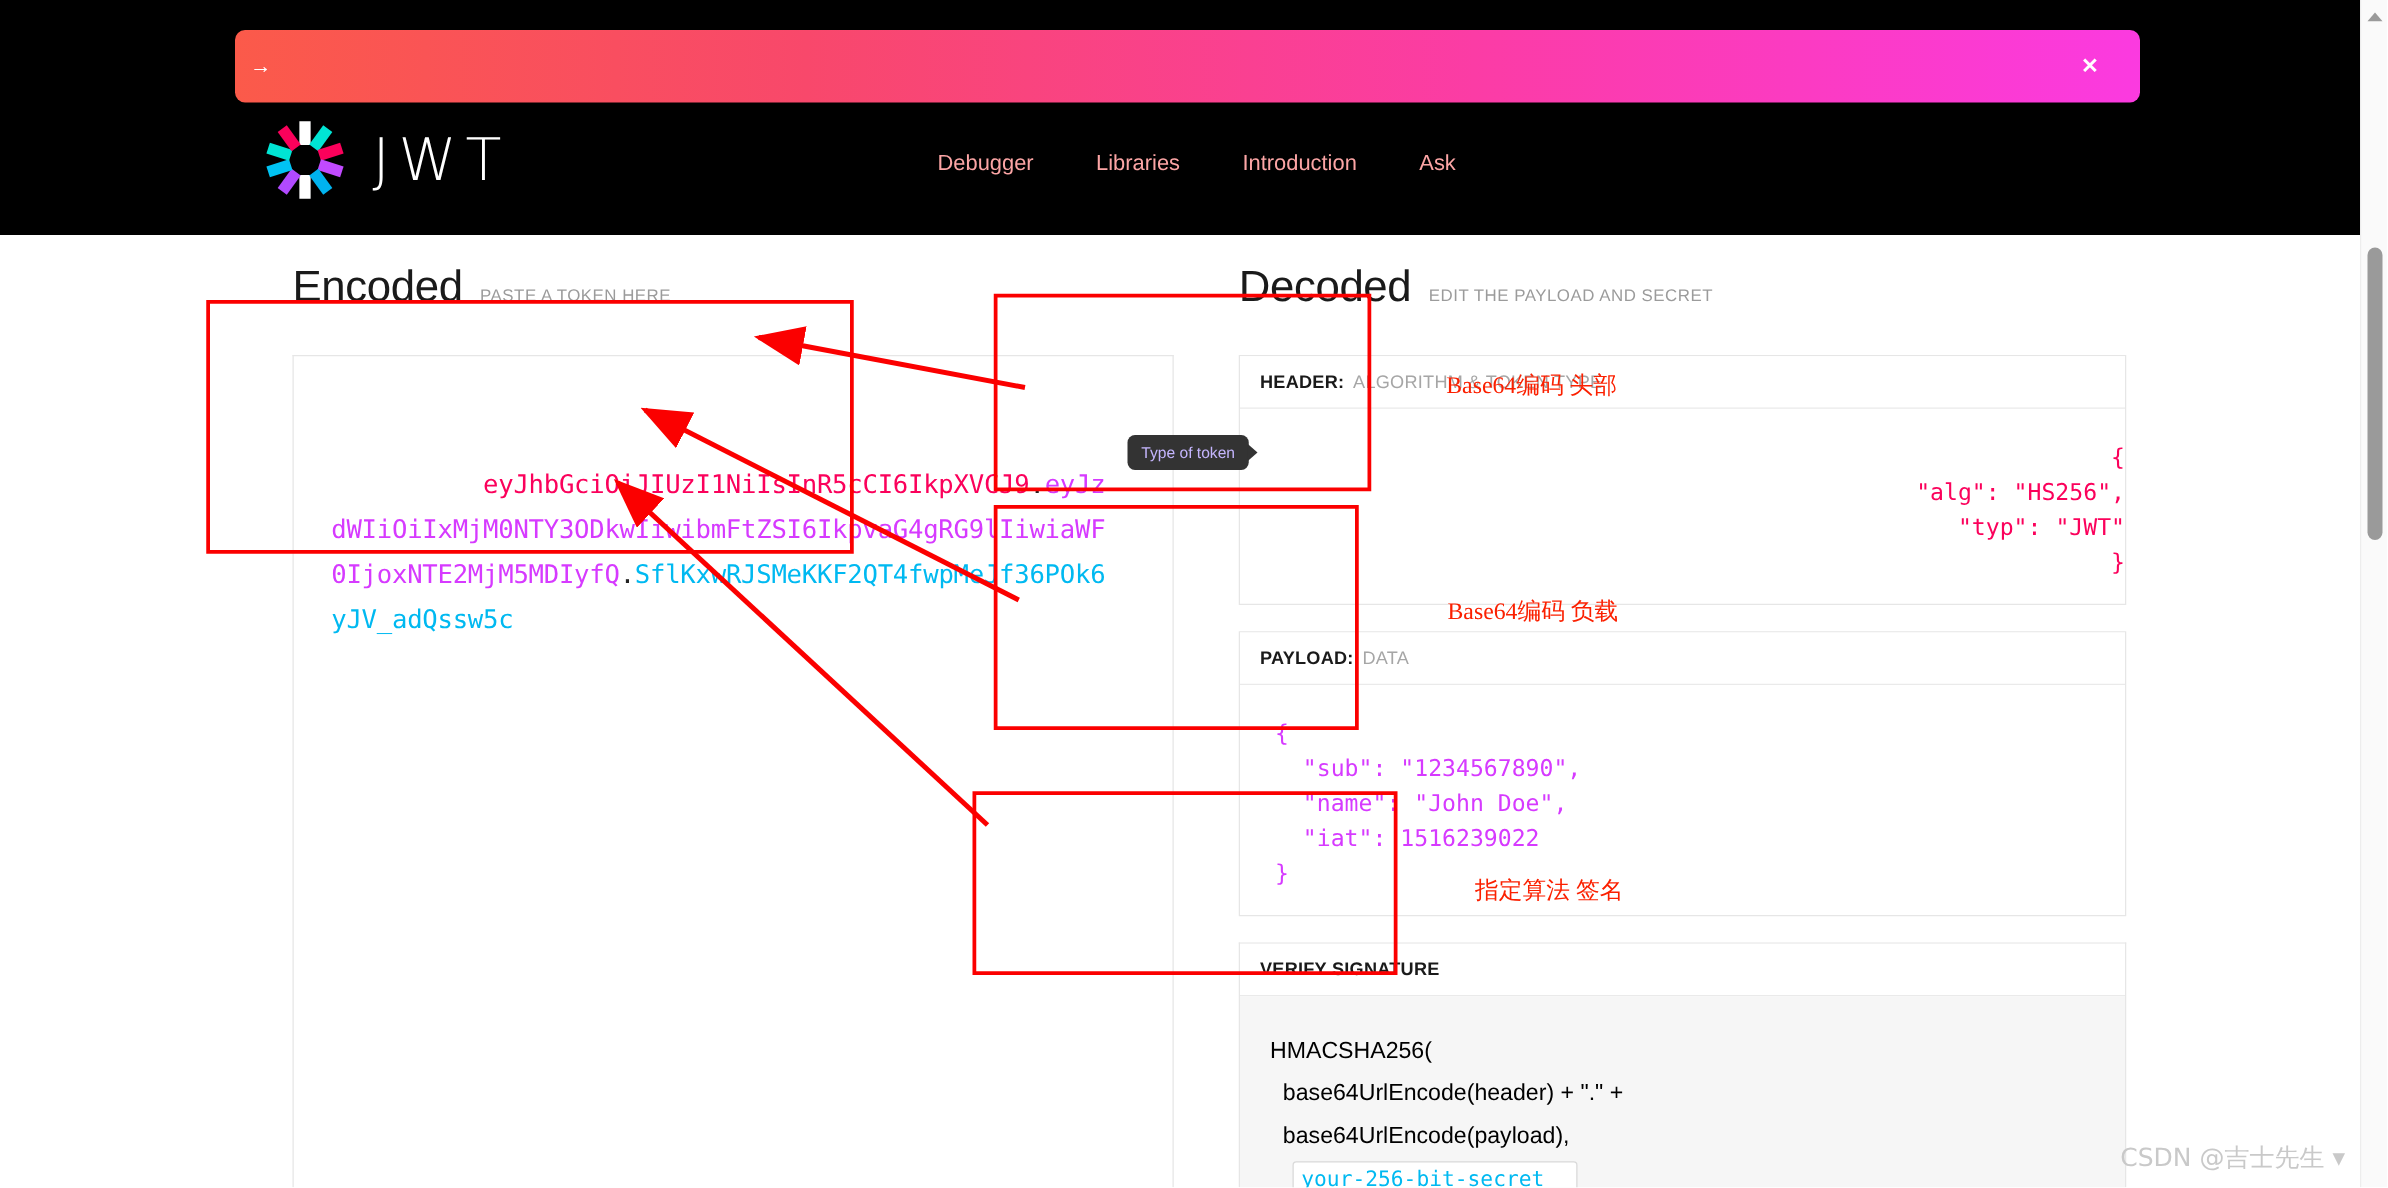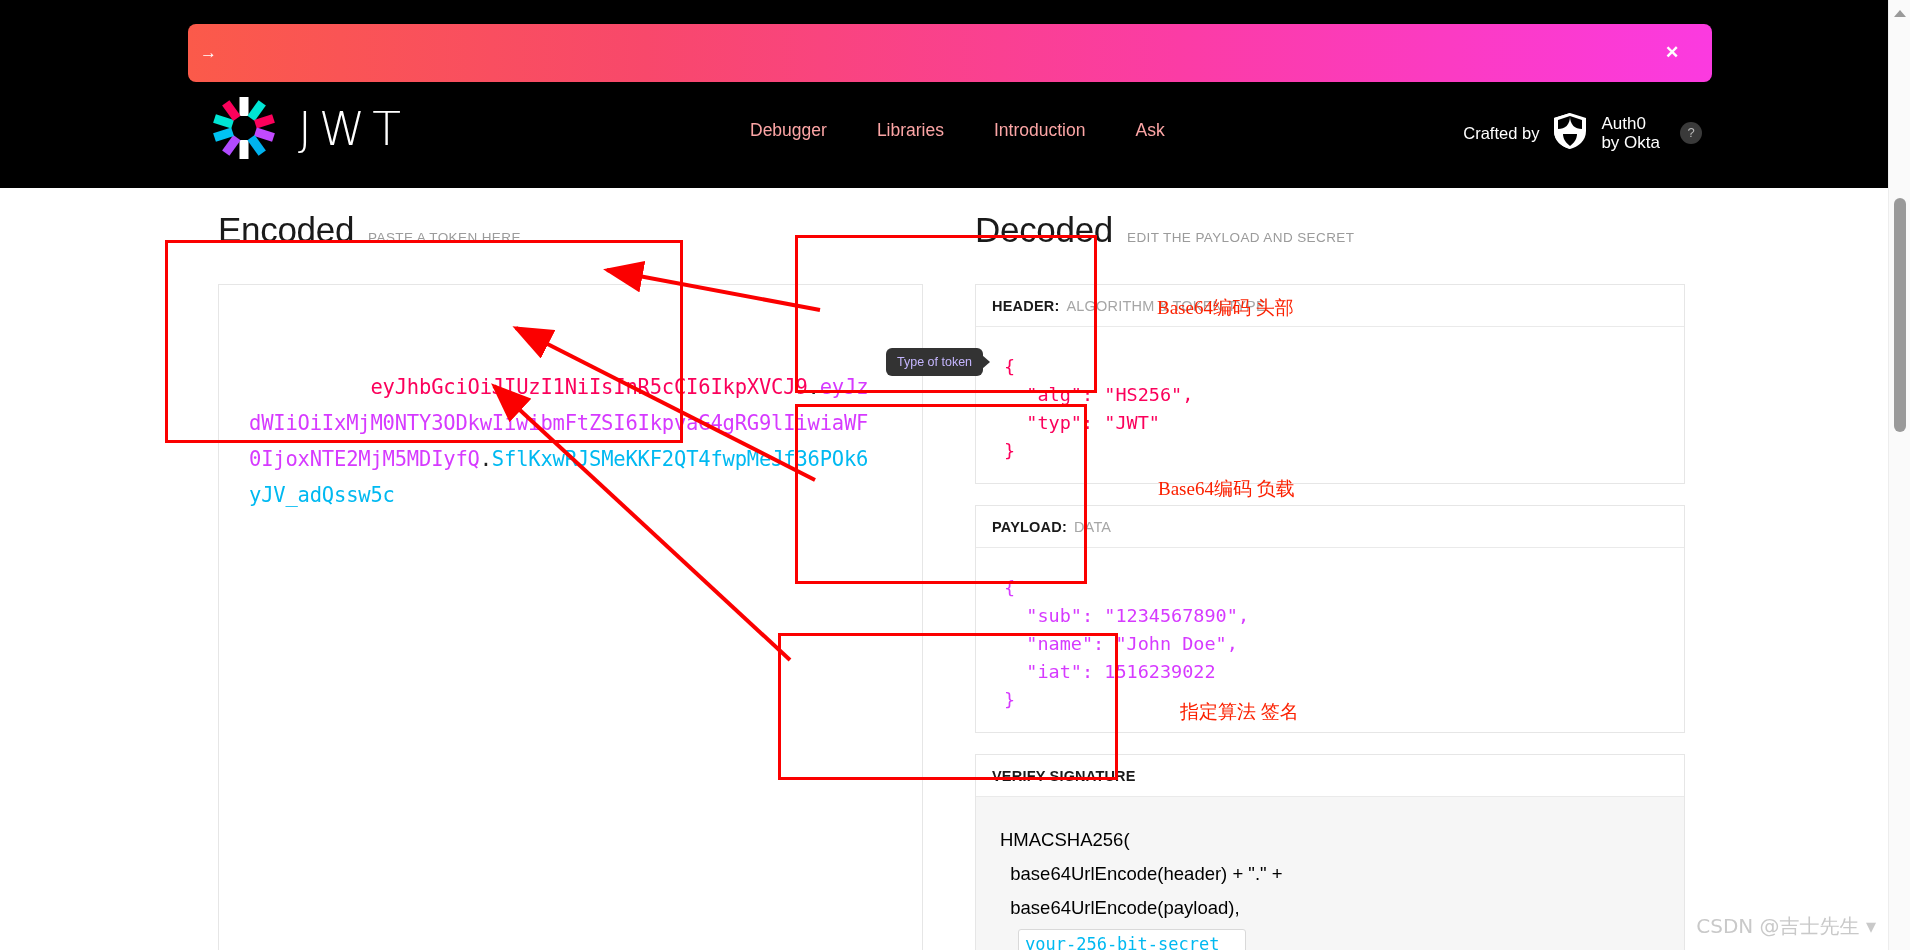--- a/index.html
+++ b/index.html
@@ -68,21 +68,21 @@
   .crafted-label { color: #fff; font-size: 16.5px; white-space: nowrap; }
   .auth0-name { color:#fff; font-size: 17px; line-height: 19px; white-space: nowrap; }
   .help-btn {
     width: 22px; height: 22px; border-radius: 50%;
     background: #3a3a3a; color: #b9b9b9;
     font-size: 13px; text-align: center; line-height: 22px;
     margin-left: 6px; cursor: pointer;
   }
 
   
-  .content { position: absolute; left:0; top: 188px; width: 1888px; height: 762px; background:#fff; }
+  .content { position: absolute; left:16px; top: 188px; width: 1888px; height: 762px; background:#fff; }
 
   .col-left  { position:absolute; left: 0;    top: 0; width: 945px; height: 762px; }
   .col-right { position:absolute; left: 945px;top: 0; width: 943px; height: 762px; }
 
   .sec-title { position:absolute; display:flex; align-items:baseline; gap:14px; }
   .sec-title h2 { font-size: 35px; font-weight: 400; color:#1a1a1a; letter-spacing:-.3px; }
   .sec-title .sub { font-size: 13.5px; color:#9b9b9b; letter-spacing:.4px; }
 
   
   .encoded-panel {
@@ -211,37 +211,20 @@
         <span class="logo-text">JWT</span>
       </div>
 
       <nav class="nav-links">
         <a href="#">Debugger</a>
         <a href="#">Libraries</a>
         <a href="#">Introduction</a>
         <a href="#">Ask</a>
       </nav>
 
-      <div class="crafted">
-        <span class="crafted-label">Crafted by</span>
-        <span>
-          <svg width="34" height="38" viewBox="0 0 34 38">
-            <path d="M17 1 L33 6 V19 C33 29 25 35 17 37 C9 35 1 29 1 19 V6 Z" fill="#fff"></path>
-            <path d="M17 1 L17 37 C9 35 1 29 1 19 V6 Z" fill="#fff"></path>
-            <path d="M17 4 C17 13 12 17 5 17 V8 Z" fill="#000"></path>
-            <path d="M17 4 C17 13 22 17 29 17 V8 Z" fill="#000"></path>
-            <path d="M17 34 C13 31 10 27 10 22 H24 C24 27 21 31 17 34 Z" fill="#000"></path>
-          </svg>
-        </span>
-        <span class="auth0-name">
-          <div>Auth0</div>
-          <div>by Okta</div>
-        </span>
-        <span class="help-btn">?</span>
-      </div>
 
     </div>
   </div>
 
   <div class="content">
 
     <div class="col-left">
       <div class="sec-title" style="left:218px; top:22px;">
         <h2>Encoded</h2>
         <span class="sub">PASTE A TOKEN HERE</span>
@@ -253,21 +236,21 @@
         </div>
       </div>
     </div>
 
     <div class="col-right">
       <div class="sec-title" style="left:30px; top:22px;">
         <h2>Decoded</h2>
         <span class="sub">EDIT THE PAYLOAD AND SECRET</span>
       </div>
 
-      <div class="dec-box" style="top:96px; height:200px;">
+      <div class="dec-box" style="top:96px; height:200px;text-align:right;">
         <div class="dec-head">
           <span class="k">HEADER:</span>
           <span class="v">ALGORITHM &amp; TOKEN TYPE</span>
         </div>
         <div class="dec-body c-red">{
   "alg": "HS256",
   "typ": "JWT"
 }</div>
       </div>
 

